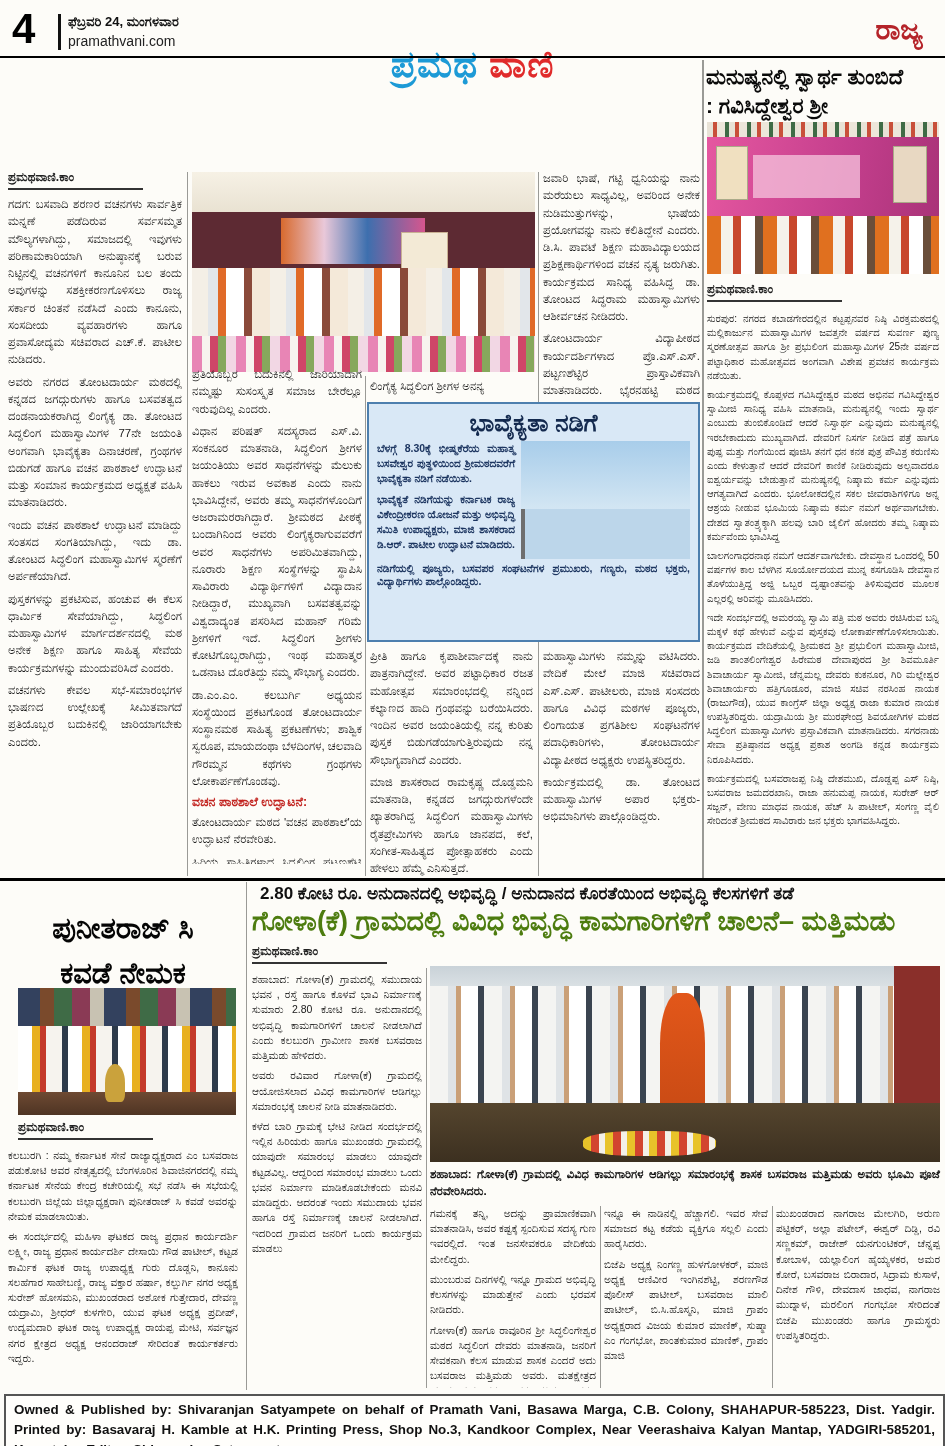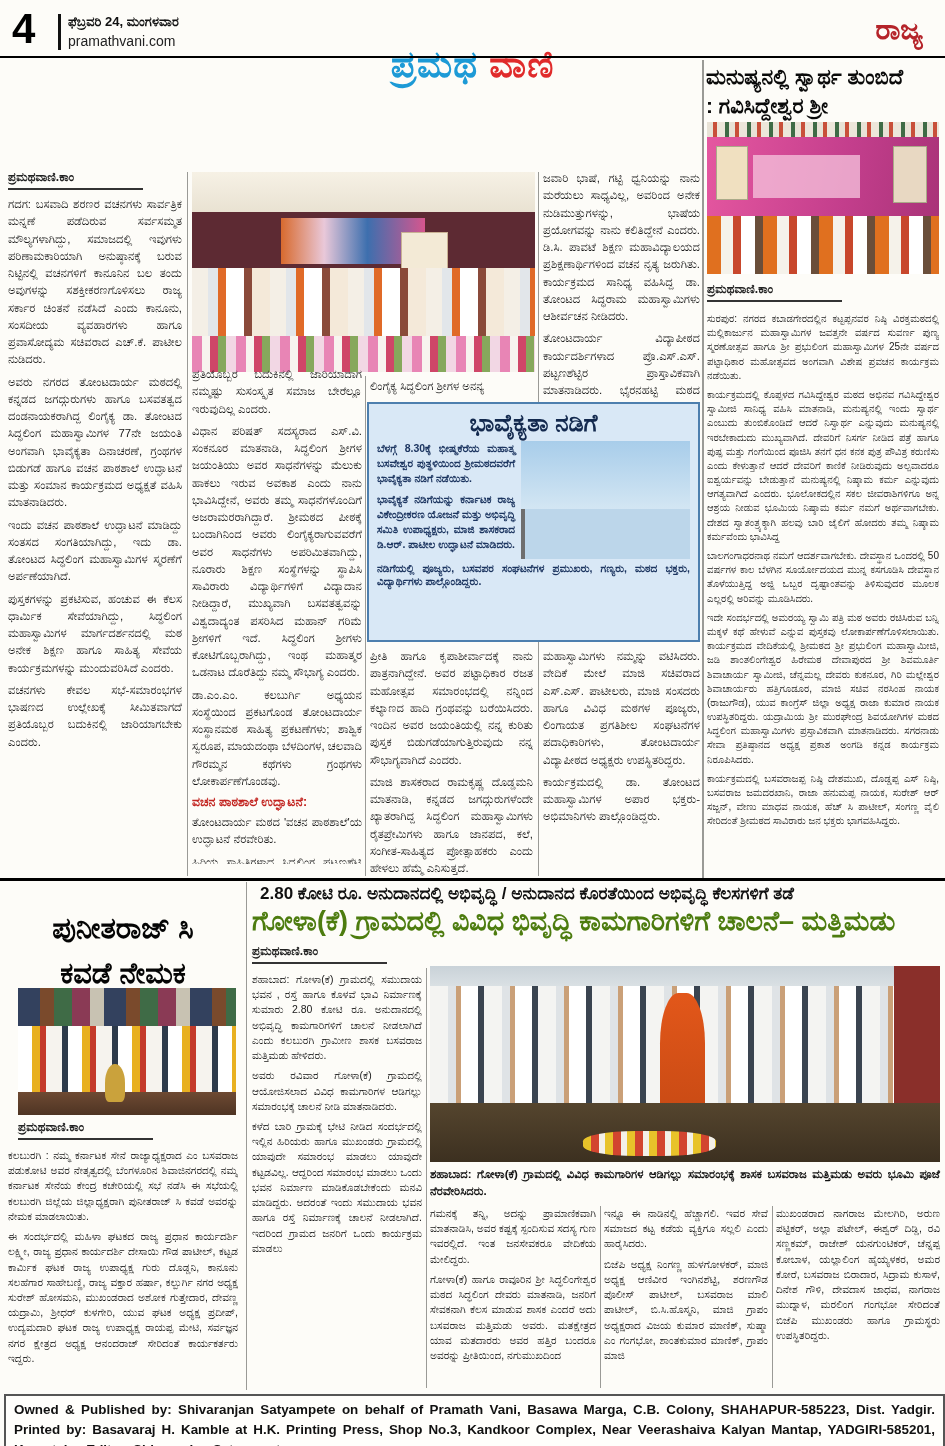--- a/index.html
+++ b/index.html
@@ -257,20 +257,21 @@
     <div class="gp-swami"></div>
     <div class="gp-ground"></div>
     <div class="gp-flowers"></div>
   </div>
 
   <div class="abs caption" style="left:430px;top:1166px;width:510px;">ಶಹಾಬಾದ: ಗೋಳಾ(ಕೆ) ಗ್ರಾಮದಲ್ಲಿ ವಿವಿಧ ಕಾಮಗಾರಿಗಳ ಆಡಿಗಲ್ಲು ಸಮಾರಂಭಕ್ಕೆ ಶಾಸಕ ಬಸವರಾಜ ಮತ್ತಿಮಡು ಅವರು ಭೂಮಿ ಪೂಜೆ ನೆರವೇರಿಸಿದರು.</div>
 
   <div class="abs col tiny" style="left:430px;top:1206px;width:166px;height:182px;">
     <div>
         <p>ಗಮನಕ್ಕೆ ತನ್ನಿ, ಅದನ್ನು ಪ್ರಾಮಾಣಿಕವಾಗಿ ಮಾತನಾಡಿಸಿ, ಅವರ ಕಷ್ಟಕ್ಕೆ ಸ್ಪಂದಿಸುವ ಸದಸ್ಯ ಗುಣ ಇವರಲ್ಲಿದೆ. ಇಂತ ಜನಸೇವಕರೂ ವೇದಿಕೆಯ ಮೇಲಿದ್ದರು.</p>
+        <p>ಮುಂಬರುವ ದಿನಗಳಲ್ಲಿ ಇನ್ನೂ ಗ್ರಾಮದ ಅಭಿವೃದ್ಧಿ ಕೆಲಸಗಳನ್ನು ಮಾಡುತ್ತೇನೆ ಎಂದು ಭರವಸೆ ನೀಡಿದರು.</p>
         <p>ಗೋಳಾ(ಕೆ) ಹಾಗೂ ರಾವೂರಿನ ಶ್ರೀ ಸಿದ್ಧಲಿಂಗೇಶ್ವರ ಮಠದ ಸಿದ್ಧಲಿಂಗ ದೇವರು ಮಾತನಾಡಿ, ಜನರಿಗೆ ಸೇವಕನಾಗಿ ಕೆಲಸ ಮಾಡುವ ಶಾಸಕ ಎಂದರೆ ಅದು ಬಸವರಾಜ ಮತ್ತಿಮಡು ಅವರು. ಮತಕ್ಷೇತ್ರದ ಯಾವ ಮತದಾರರು ಅವರ ಹತ್ತಿರ ಬಂದರೂ ಅವರನ್ನು ಪ್ರೀತಿಯಿಂದ, ನಗುಮುಖದಿಂದ</p>
       </div>
   </div>
   <div class="abs col tiny" style="left:604px;top:1206px;width:164px;height:182px;">
     <div>
         <p>ಇನ್ನೂ ಈ ನಾಡಿನಲ್ಲಿ ಹೆಚ್ಚಾಗಲಿ. ಇವರ ಸೇವೆ ಸಮಾಜದ ಕಟ್ಟ ಕಡೆಯ ವ್ಯಕ್ತಿಗೂ ಸಲ್ಲಲಿ ಎಂದು ಹಾರೈಸಿದರು.</p>
         <p>ಬಿಜೆಪಿ ಅಧ್ಯಕ್ಷ ನಿಂಗಣ್ಣ ಹುಳಗೋಳಕರ್, ಮಾಜಿ ಅಧ್ಯಕ್ಷ ಆಣಿವೀರ ಇಂಗಿನಶೆಟ್ಟಿ, ಶರಣಗೌಡ ಪೊಲೀಸ್ ಪಾಟೀಲ್, ಬಸವರಾಜ ಮಾಲಿ ಪಾಟೀಲ್, ಬಿ.ಸಿ.ಹೊಸ್ಮನಿ, ಮಾಜಿ ಗ್ರಾಪಂ ಅಧ್ಯಕ್ಷರಾದ ವಿಜಯ ಕುಮಾರ ಮಾಣಿಕ್, ಸುಷ್ಮಾ ಎಂ ಗಂಗಭೋ, ಶಾಂತಕುಮಾರ ಮಾಣಿಕ್, ಗ್ರಾಪಂ ಮಾಜಿ</p>
       </div>
   </div>
   <div class="abs col tiny" style="left:776px;top:1206px;width:164px;height:182px;">

